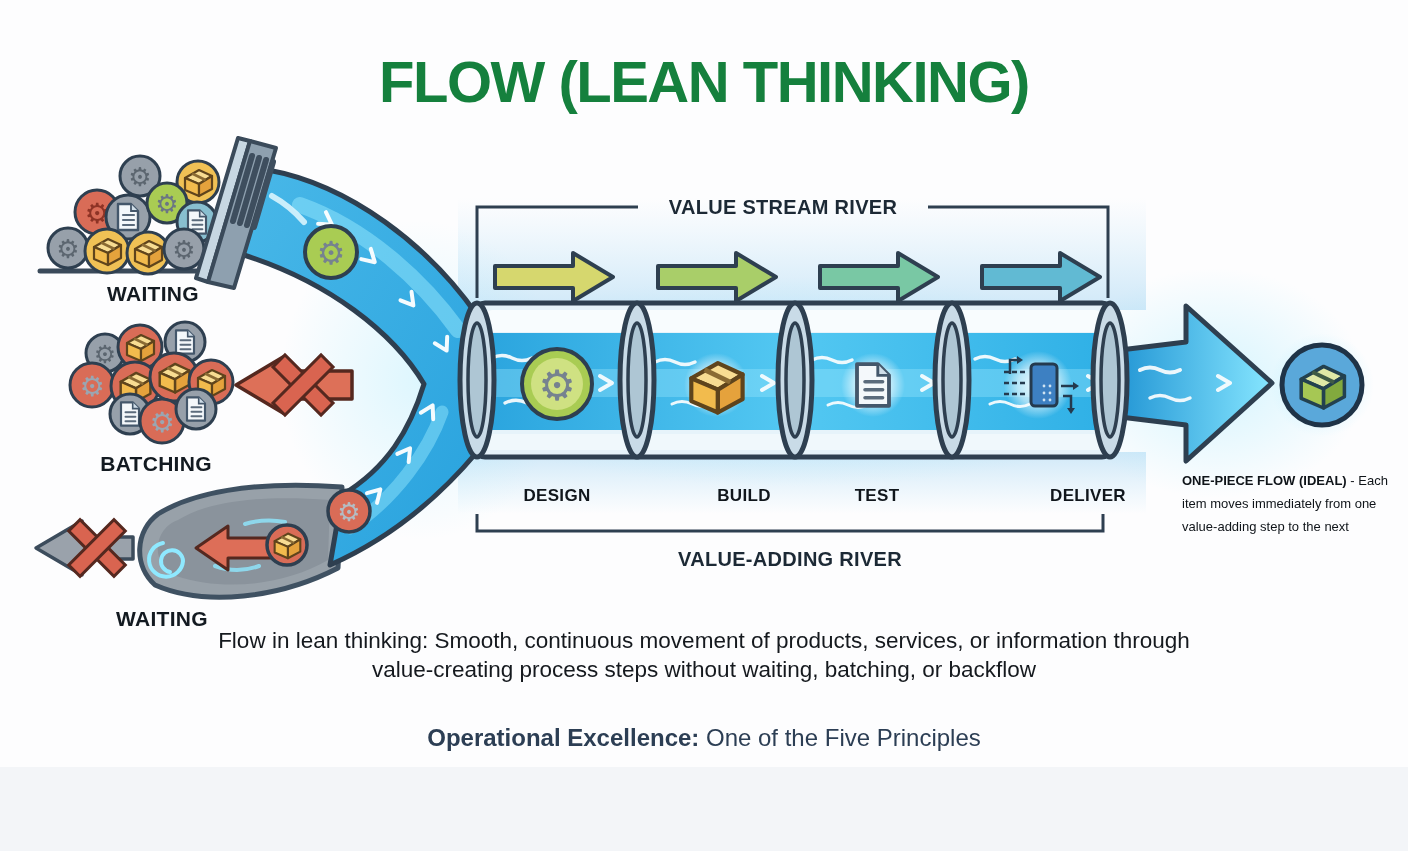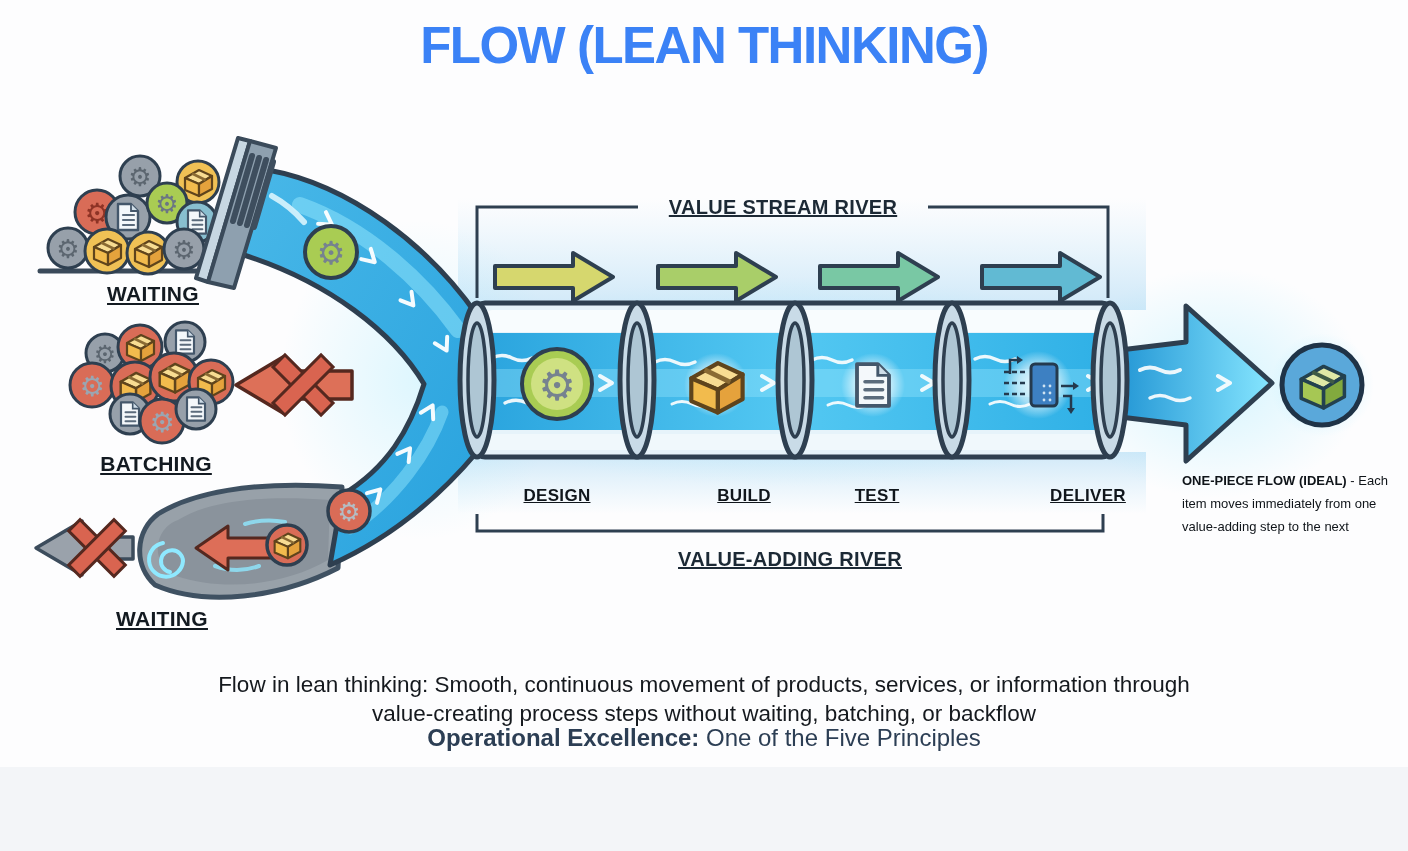--- a/index.html
+++ b/index.html
@@ -2,37 +2,37 @@
 <html><head>
 <meta charset="utf-8">
 <style>
   html,body{margin:0;padding:0;}
   body{
     width:1408px;height:851px;position:relative;overflow:hidden;
     background:#fdfdfe;font-family:"Liberation Sans",sans-serif;
   }
   .art{position:absolute;left:0;top:0;width:1408px;height:851px;}
   .title{
-    position:absolute;left:704px;top:16px;transform:translateX(-50%);
-    font-size:51px;font-weight:bold;letter-spacing:-1.5px;color:#3b82f6;white-space:nowrap;
+    position:absolute;left:704px;top:48px;transform:translateX(-50%);
+    font-size:58px;font-weight:bold;letter-spacing:-1.5px;color:#15803d;white-space:nowrap;
   }
   .lbl{
     position:absolute;transform:translateX(-50%);font-weight:bold;
-    font-size:21px;color:#131a21;letter-spacing:.3px;white-space:nowrap;text-decoration:underline;
+    font-size:21px;color:#131a21;letter-spacing:.3px;white-space:nowrap;
   }
   .lbl.river{font-size:20px;color:#1c2935;}
   .lbl.stage{font-size:17px;color:#10161c;}
   .onepiece{
     position:absolute;left:1182px;top:469px;width:212px;
     font-size:13px;line-height:23px;color:#0f1419;
   }
   .onepiece b{font-weight:bold;}
   .caption{
     position:absolute;left:704px;top:627px;width:980px;transform:translateX(-50%);
-    text-align:center;font-size:22.5px;line-height:28.5px;color:#15191e;margin-top:44px;
+    text-align:center;font-size:22.5px;line-height:28.5px;color:#15191e;
   }
   .principle{
     position:absolute;left:704px;top:724px;transform:translateX(-50%);
     font-size:24px;color:#2c3e54;white-space:nowrap;
   }
   .principle b{font-weight:bold;text-align:center;}
   .footer{
     position:absolute;left:0;top:767px;width:1408px;height:84px;background:#f3f5f8;
   }
 </style>

